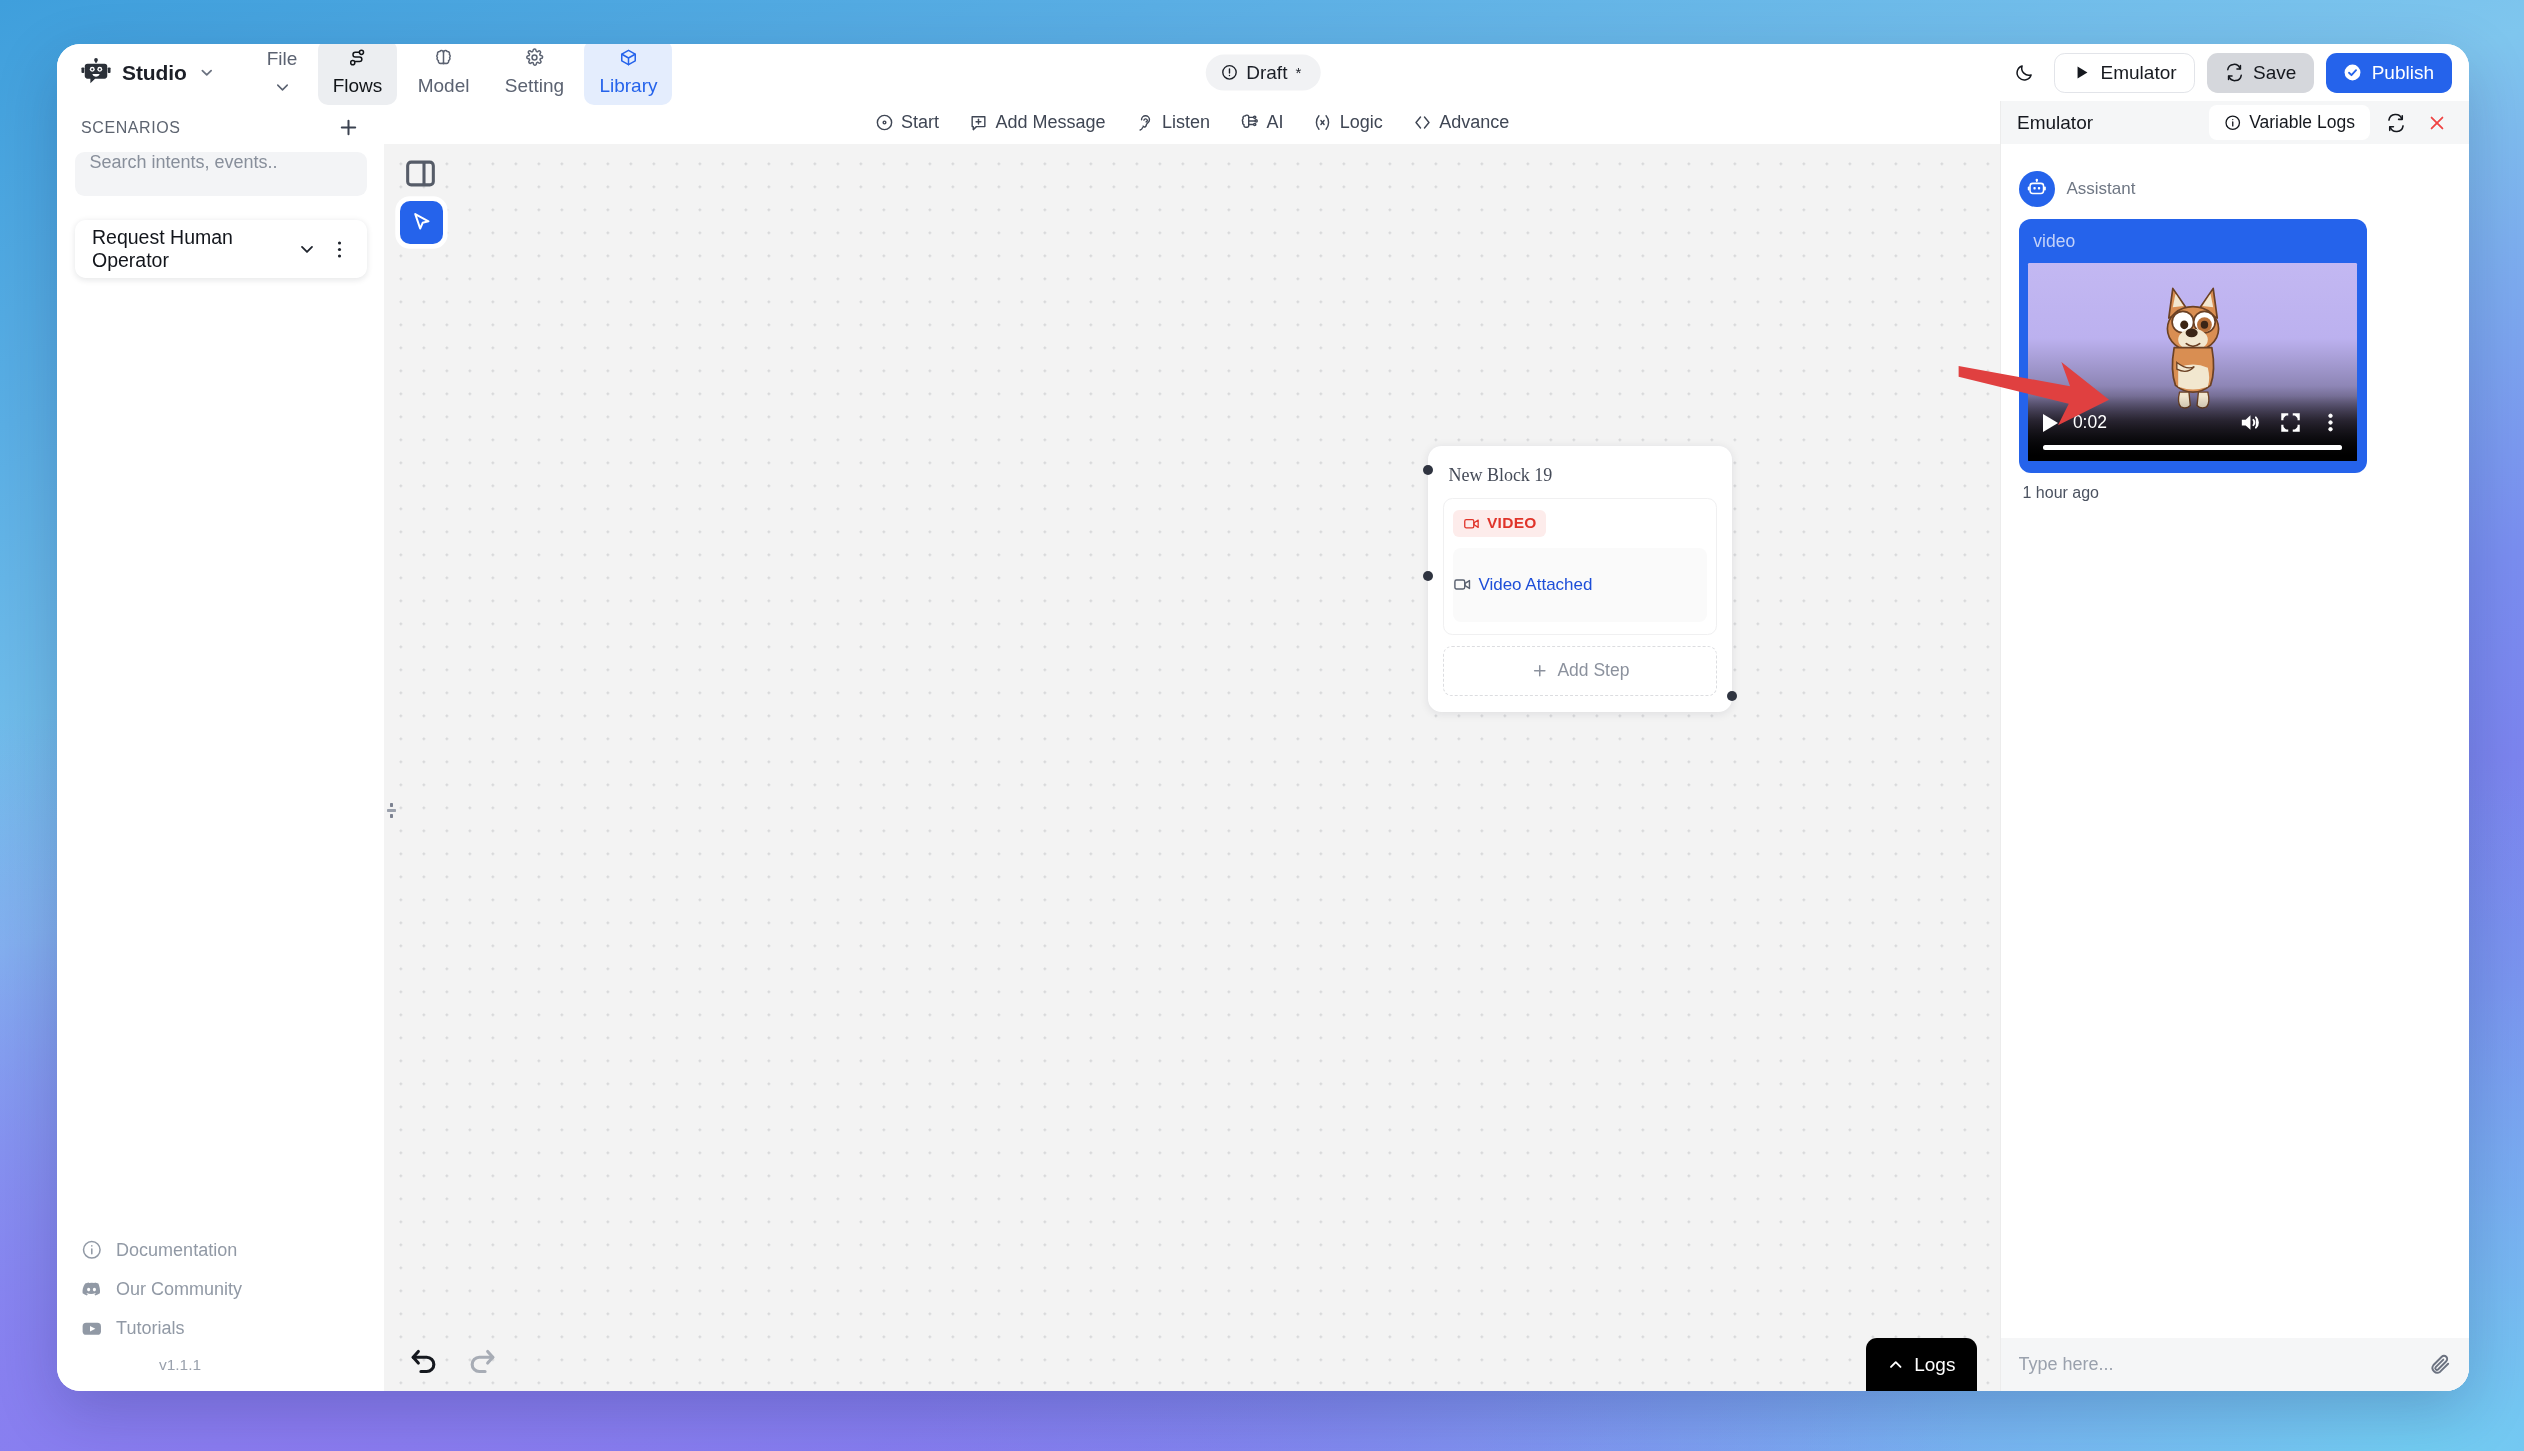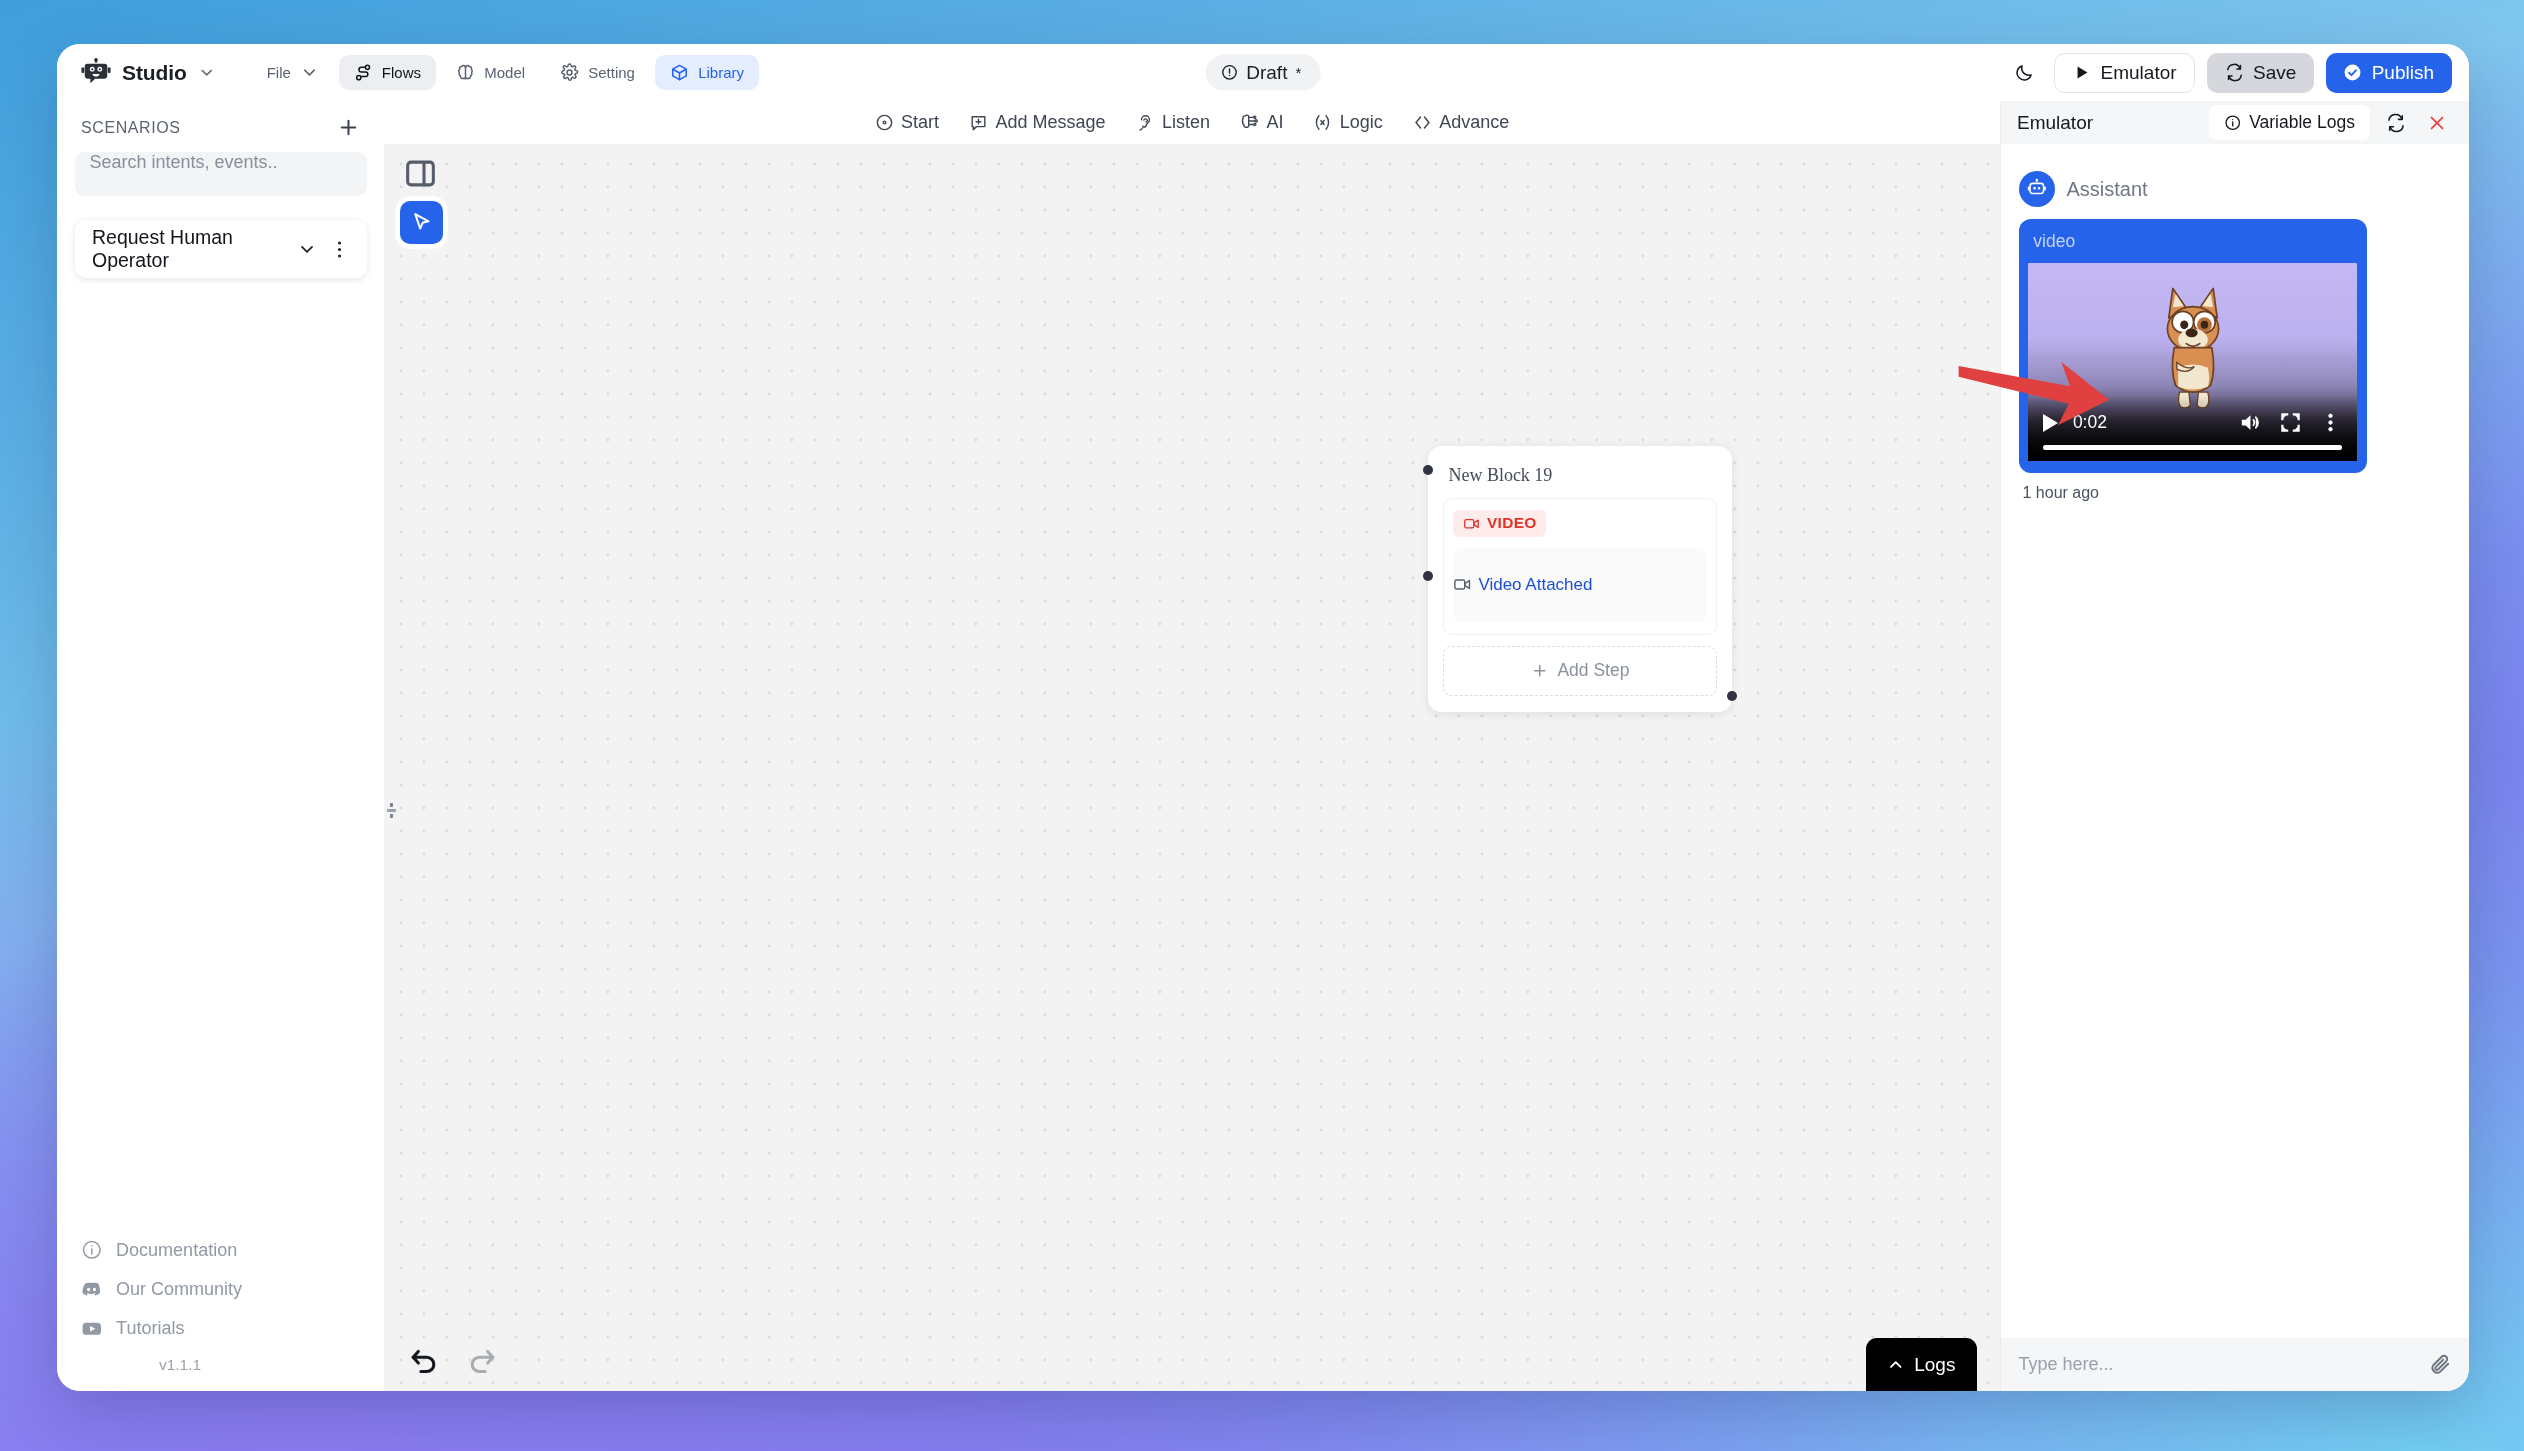--- a/index.html
+++ b/index.html
@@ -44,24 +44,25 @@
   .brand-logo { width: 30px; height: 30px; display:block; }
   .brand-name { font-size: 21px; font-weight: 700; color: #1c1f27; letter-spacing: -0.1px; }
   .chev { width: 17.5px; height: 17.5px; display:block; }
   .chev path { stroke: #6b7280; stroke-width: 2.4; fill: none; stroke-linecap: round; stroke-linejoin: round; }
 
   .menu-group { display: flex; align-items: center; gap: 5.4px; margin-left: 30px; }
   .menu-item {
     display: flex; align-items: center; gap: 8.8px;
     padding: 8px 15px;
     border-radius: 10px;
-    font-size: 15px;
+    font-size: 19px;
     color: #5b6271;
     cursor: pointer;
     white-space: nowrap;
+    flex-direction: column;
   }
   .menu-item.active-grey { background: #eceef1; color: #111418; font-weight: 500; }
   .menu-item.active-blue { background: #e4edfd; color: #2563eb; font-weight: 500; }
   .menu-item .ic { width: 19px; height: 19px; display:block; flex:0 0 19px; }
   .menu-item .ic path, .menu-item .ic circle, .menu-item .ic rect, .menu-item .ic line, .menu-item .ic polyline, .menu-item .ic polygon {
     fill: none; stroke: currentColor; stroke-width: 1.9; stroke-linecap: round; stroke-linejoin: round;
   }
 
   .status-chip {
     position: absolute; left: 50%; top: 50%; transform: translate(-50%,-50%);
@@ -293,21 +294,21 @@
   .em-icon { width: 30px; height: 30px; display:flex; align-items:center; justify-content:center; cursor:pointer; }
   .em-icon svg { width: 20px; height: 20px; }
 
   .em-body { flex: 1; padding: 27px 17.5px 6.7px 17.5px; overflow: hidden; }
   .msg-head { display: flex; align-items: center; gap: 12px; margin-bottom: 12px; }
   .avatar {
     width: 36px; height: 36px; border-radius: 50%;
     background: #2563eb; display: flex; align-items: center; justify-content: center;
   }
   .avatar svg { width: 21.6px; height: 21.6px; }
-  .msg-author { font-size: 20px; color: #6f7784; }
+  .msg-author { font-size: 17px; color: #6f7784; }
   .bubble {
     background: #2563eb;
     border-radius: 12px;
     padding: 9.4px 9.4px 12px 9.4px;
     width: 348px;
   }
   .bubble-label { font-size: 17.5px; color: #c5d3f9; padding: 2.7px 4px 10.8px 5.4px; }
   .video {
     width: 100%; height: 198px;
     border-radius: 1.3px;

